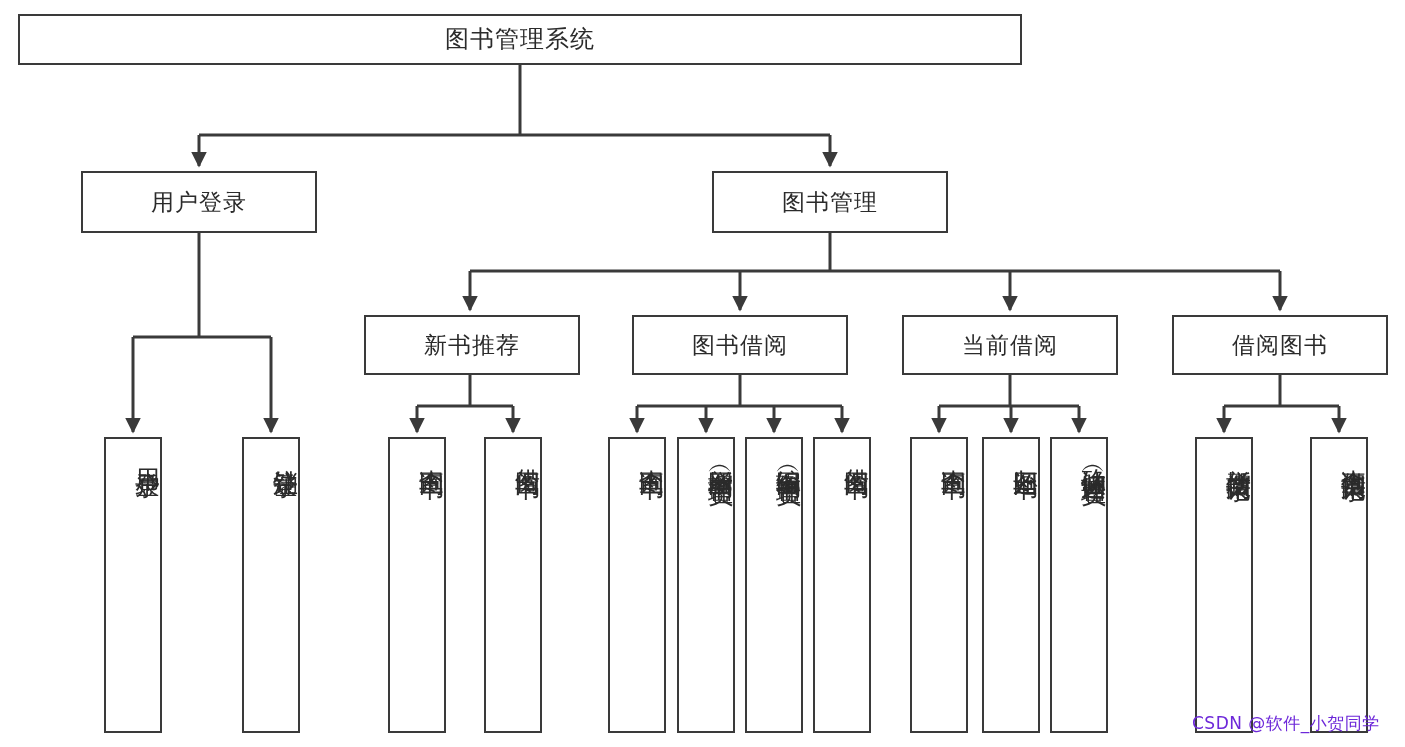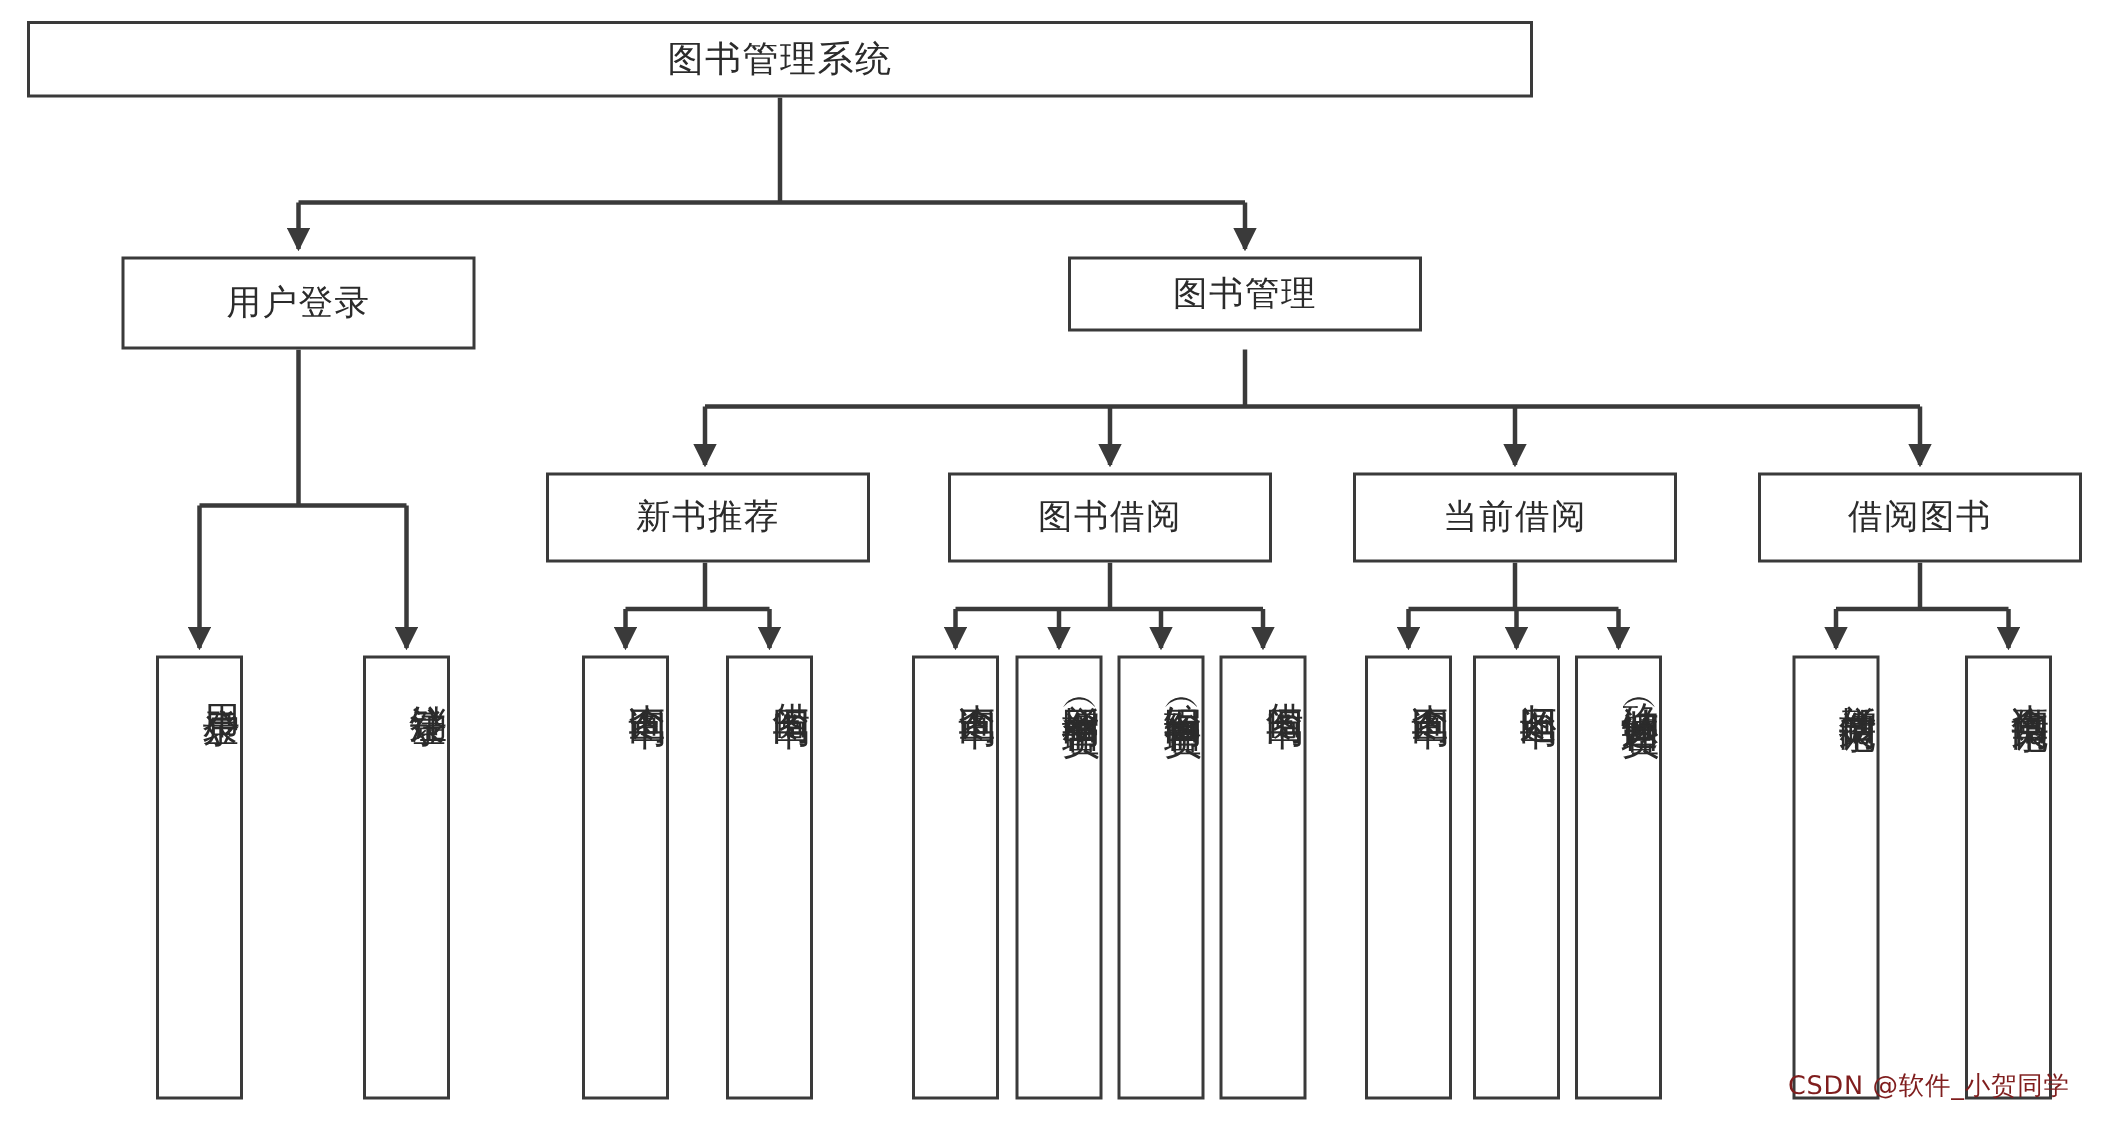--- a/index.html
+++ b/index.html
@@ -62,21 +62,21 @@
     text-orientation: upright;
     display: block;
     text-align: left;
     width: 100%;
   }
   .node.vert.center > .vlabel {
     text-align: center;
   }
   .watermark {
     position: absolute;
-    color: #7f1d1d;
+    color: #6d28d9;
     font-size: 17px;
     letter-spacing: 0.5px;
     white-space: nowrap;
     z-index: 3;
   }
 </style>
 </head>
 <body>
 
 <div id="canvas">
@@ -131,21 +131,21 @@
     </g>
   </svg>
 
   <div class="node horiz root" style="left:18px; top:14px; width:1004px; height:51px;">
     <span>图书管理系统</span>
   </div>
 
   <div class="node horiz" style="left:81px; top:171px; width:236px; height:62px;">
     <span>用户登录</span>
   </div>
-  <div class="node horiz" style="left:712px; top:171px; width:236px; height:50px;">
+  <div class="node horiz" style="left:712px; top:171px; width:236px; height:62px;">
     <span>图书管理</span>
   </div>
 
   <div class="node horiz" style="left:364px; top:315px; width:216px; height:60px;">
     <span>新书推荐</span>
   </div>
   <div class="node horiz" style="left:902px; top:315px; width:216px; height:60px;">
     <span>当前借阅</span>
   </div>
   <div class="node horiz" style="left:632px; top:315px; width:216px; height:60px;">

